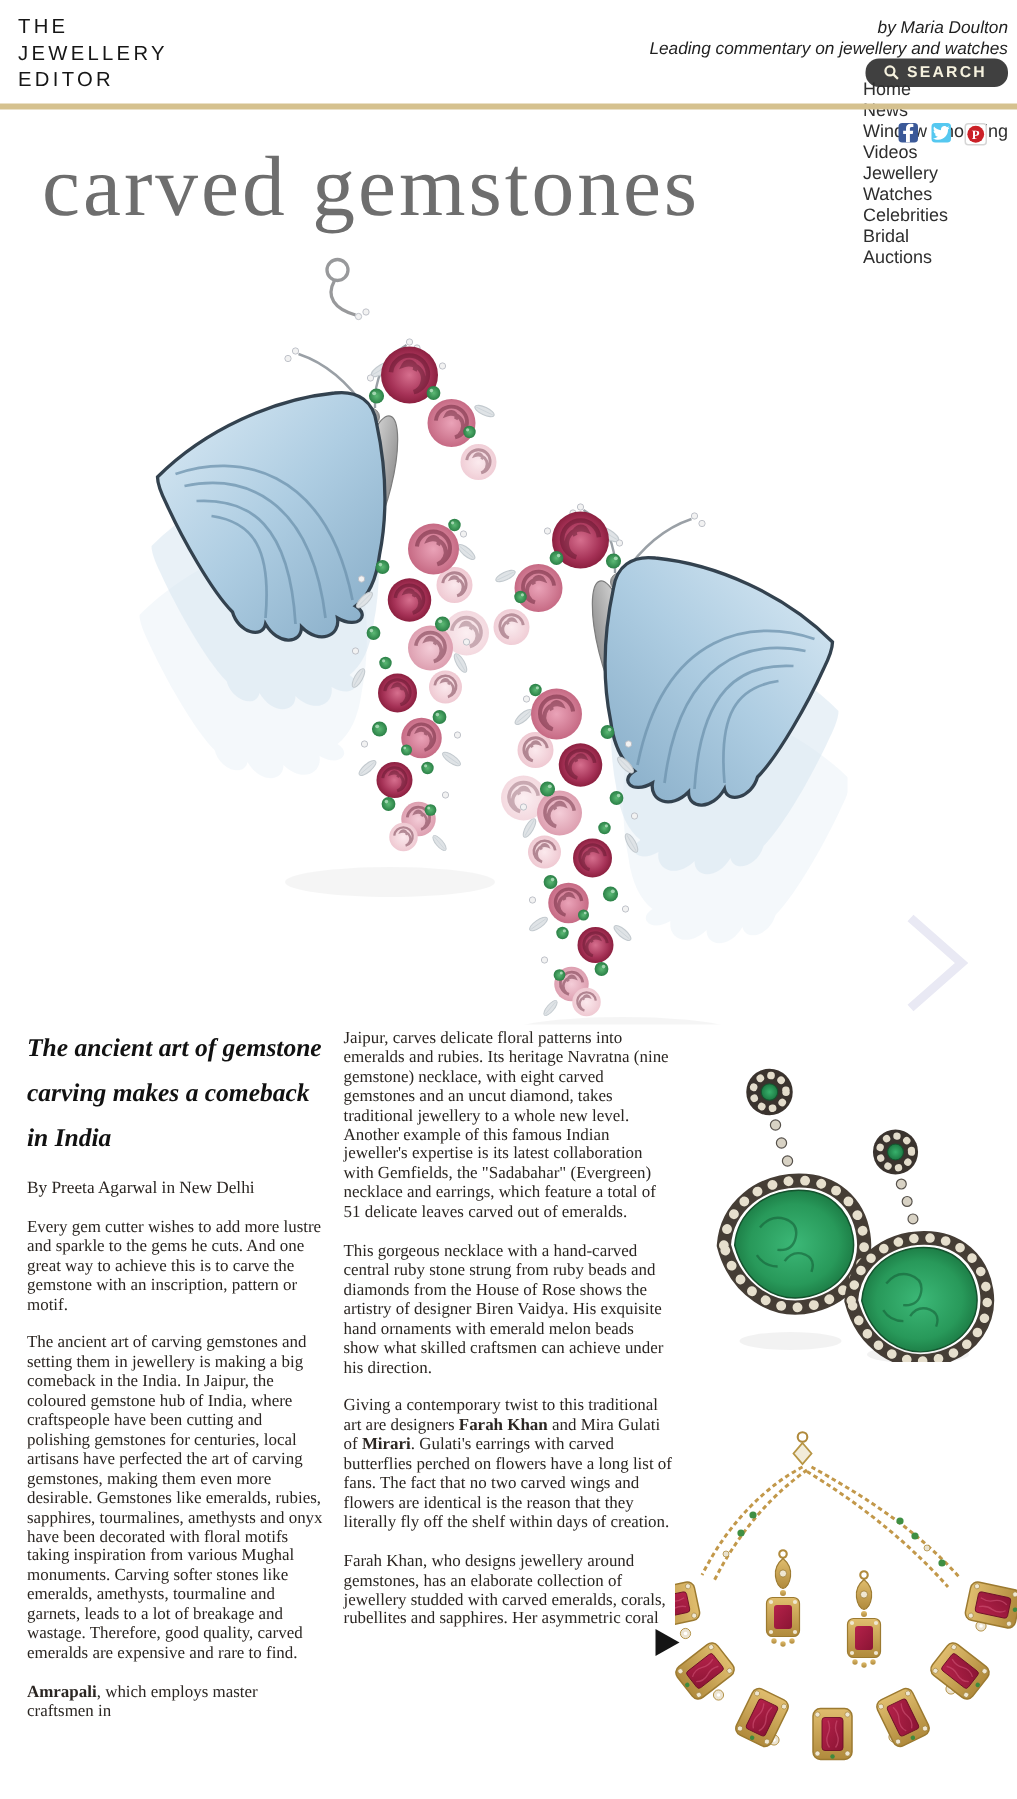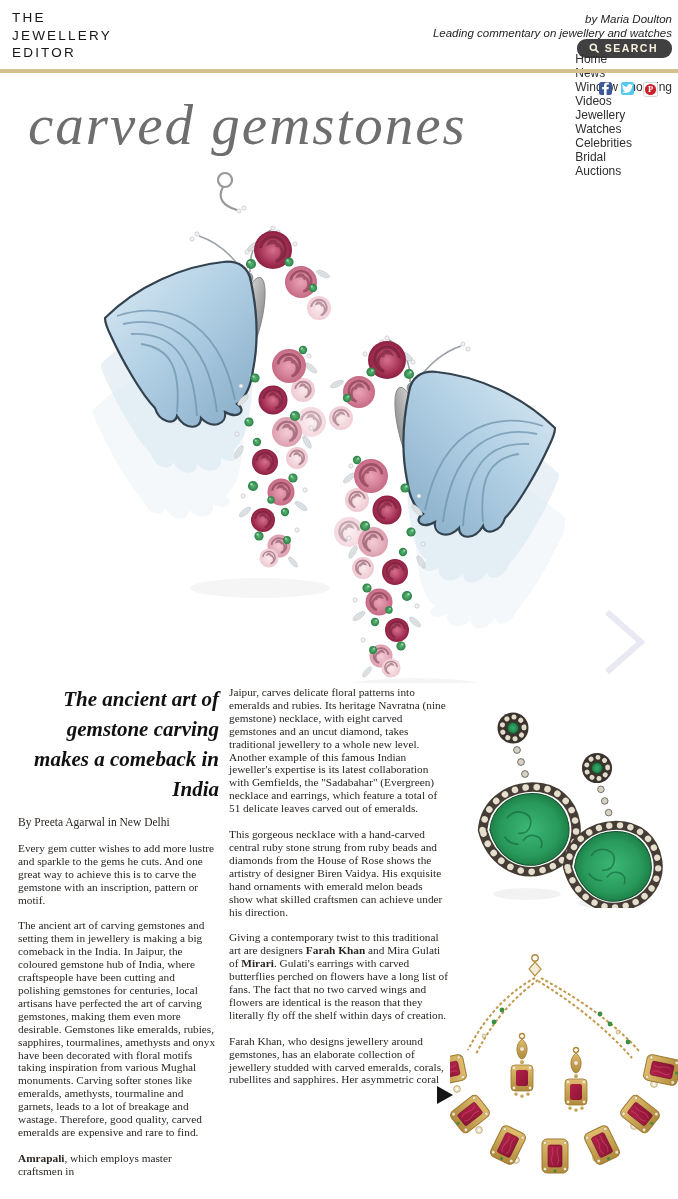--- a/index.html
+++ b/index.html
@@ -16,36 +16,36 @@
         font-family:"Liberation Sans",sans-serif;font-size:10.5px;font-weight:bold;
         letter-spacing:1.5px;color:#f6f2df;cursor:pointer;}
   .nav{position:absolute;right:6px;top:52px;display:flex;
         font-family:"Liberation Sans",sans-serif;font-size:12px;color:#2e2e2e;flex-direction:column;}
   .nav a{margin-left:17px;text-decoration:none;color:#2e2e2e;cursor:pointer;}
   .gold-rule{position:absolute;left:0;top:69px;width:678px;height:4px;}
   .social{position:absolute;right:20px;top:82px;display:flex;gap:9px;}
   .social .sicon{width:13px;height:13px;border-radius:2.5px;display:flex;
         align-items:center;justify-content:center;cursor:pointer;}
   
-  .page-title{position:absolute;left:28px;top:92px;font-style:italic;font-size:57px;
+  .page-title{position:absolute;left:28px;top:92px;font-size:57px;
         letter-spacing:2px;color:#6e6e6e;white-space:nowrap;}
   
   .hero{position:absolute;left:85px;top:168px;width:480px;height:515px;}
   .chevron{position:absolute;left:597px;top:606px;width:56px;height:72px;cursor:pointer;}
   .earrings-img{position:absolute;left:452px;top:698px;width:216px;height:210px;}
   .necklace-img{position:absolute;left:450px;top:948px;width:228px;height:251px;}
   .play-tri{position:absolute;left:437px;top:1086px;width:0;height:0;cursor:pointer;
         border-left:16px solid #151515;border-top:9px solid transparent;border-bottom:9px solid transparent;}
   
   .col{position:absolute;font-size:11.3px;line-height:12.9px;}
   .col-left{left:18px;top:684px;width:201px;}
   .col-mid{left:229px;top:686px;width:219px;}
   .col p{margin:0 0 13px 0;}
-  .art-heading{font-size:21px;font-weight:bold;font-style:italic;line-height:30px;
-        color:#111;margin:0 0 12px 0;text-align:right;}
+  .art-heading{font-size:17px;font-weight:bold;font-style:italic;line-height:30px;
+        color:#111;margin:0 0 12px 0;}
   .byline{font-size:11.5px;margin:0 0 14px 0;}
   .b{font-weight:bold;}
 </style>
 </head>
 <body>
 
 <div id="page">
 
   <div class="logo">
     <div>THE</div>

